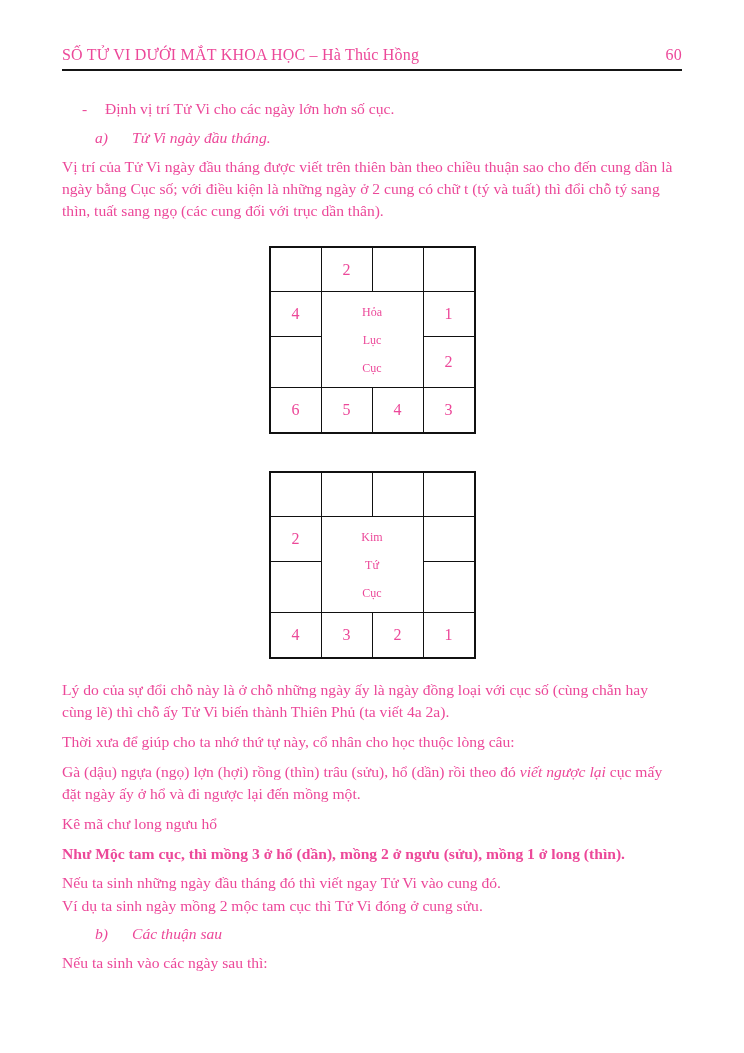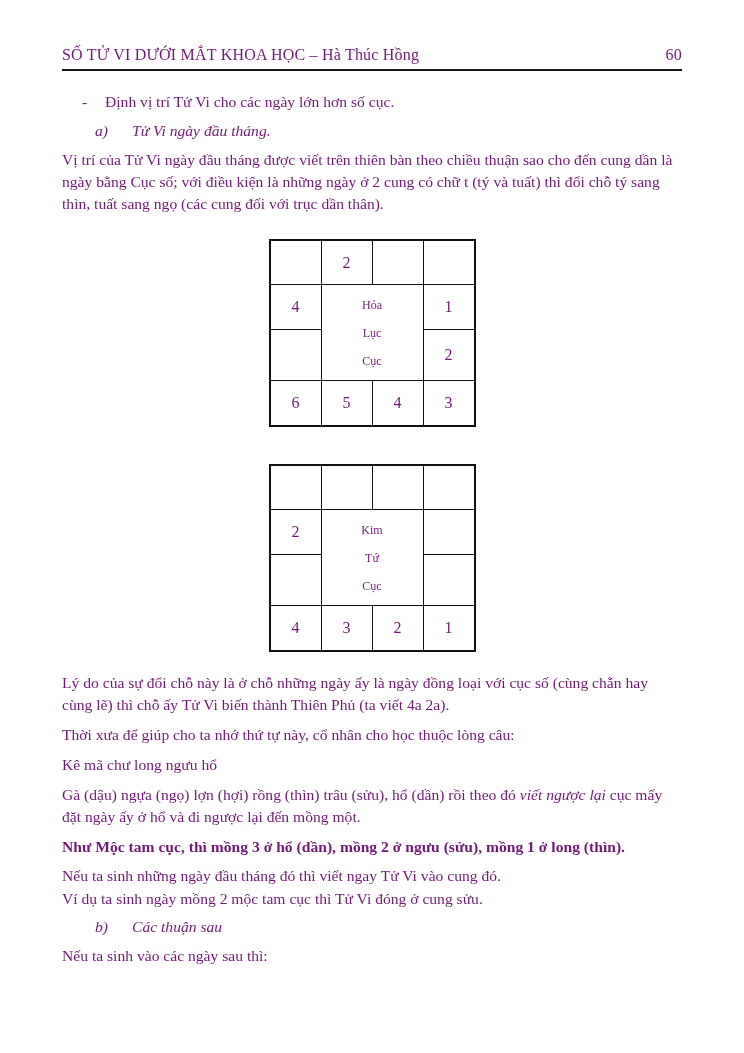--- a/index.html
+++ b/index.html
@@ -7,21 +7,21 @@
     padding: 0;
     background: #e8e8e8;
   }
   .page {
     position: relative;
     width: 744px;
     height: 1053px;
     margin: 0 auto;
     background: #ffffff;
     font-family: "Liberation Serif", "DejaVu Serif", serif;
-    color: #701a75;
+    color: #ec4899;
     overflow: hidden;
     box-sizing: border-box;
     padding: 46px 62px 0 62px;
   }
   .header-row {
     display: flex;
     justify-content: space-between;
     align-items: baseline;
     font-size: 16px;
     letter-spacing: 0.2px;
@@ -29,21 +29,21 @@
   .header-rule {
     border: none;
     border-top: 2px solid #151515;
     margin: 5px 0 0 0;
   }
   .body-text {
     font-size: 15.6px;
     line-height: 22px;
   }
   .dash-line {
-    margin-top: 20px;
+    margin-top: 27px;
     padding-left: 20px;
   }
   .dash-bullet { display: inline-block; width: 23px; }
   .sub-item {
     margin-top: 7px;
     padding-left: 33px;
     font-style: italic;
   }
   .sub-item .sub-label { display: inline-block; width: 37px; }
   .para {
@@ -165,23 +165,23 @@
           <td>2</td>
           <td>1</td>
         </tr>
       </tbody>
     </table>
 
     <p class="para para-lydo">Lý do của sự đổi chỗ này là ở chỗ những ngày ấy là ngày đồng loại với cục số (cùng chẵn hay cùng lẽ) thì chỗ ấy Tử Vi biến thành Thiên Phủ (ta viết 4a 2a).</p>
 
     <p class="para para-thoixua">Thời xưa để giúp cho ta nhớ thứ tự này, cổ nhân cho học thuộc lòng câu:</p>
 
+    <p class="para para-ga"><span>Gà (dậu) ngựa (ngọ) lợn (hợi) rồng (thìn) trâu (sửu), hổ (dần) rồi theo đó </span><span class="italic">viết ngược lại</span><span> cục mấy đặt ngày ấy ở hổ và đi ngược lại đến mồng một.</span></p>
+
     <p class="para para-kema">Kê mã chư long ngưu hổ</p>
-
-    <p class="para para-ga"><span>Gà (dậu) ngựa (ngọ) lợn (hợi) rồng (thìn) trâu (sửu), hổ (dần) rồi theo đó </span><span class="italic">viết ngược lại</span><span> cục mấy đặt ngày ấy ở hổ và đi ngược lại đến mồng một.</span></p>
 
     <p class="para para-nhumoc">Như Mộc tam cục, thì mồng 3 ở hổ (dần), mồng 2 ở ngưu (sửu), mồng 1 ở long (thìn).</p>
 
     <p class="para para-neuta1">Nếu ta sinh những ngày đầu tháng đó thì viết ngay Tử Vi vào cung đó.</p>
 
     <p class="para para-vidu">Ví dụ ta sinh ngày mồng 2 mộc tam cục thì Tử Vi đóng ở cung sửu.</p>
 
     <div class="sub-item sub-item-b">
       <span class="sub-label">b)</span><span>Các thuận sau</span>
     </div>

